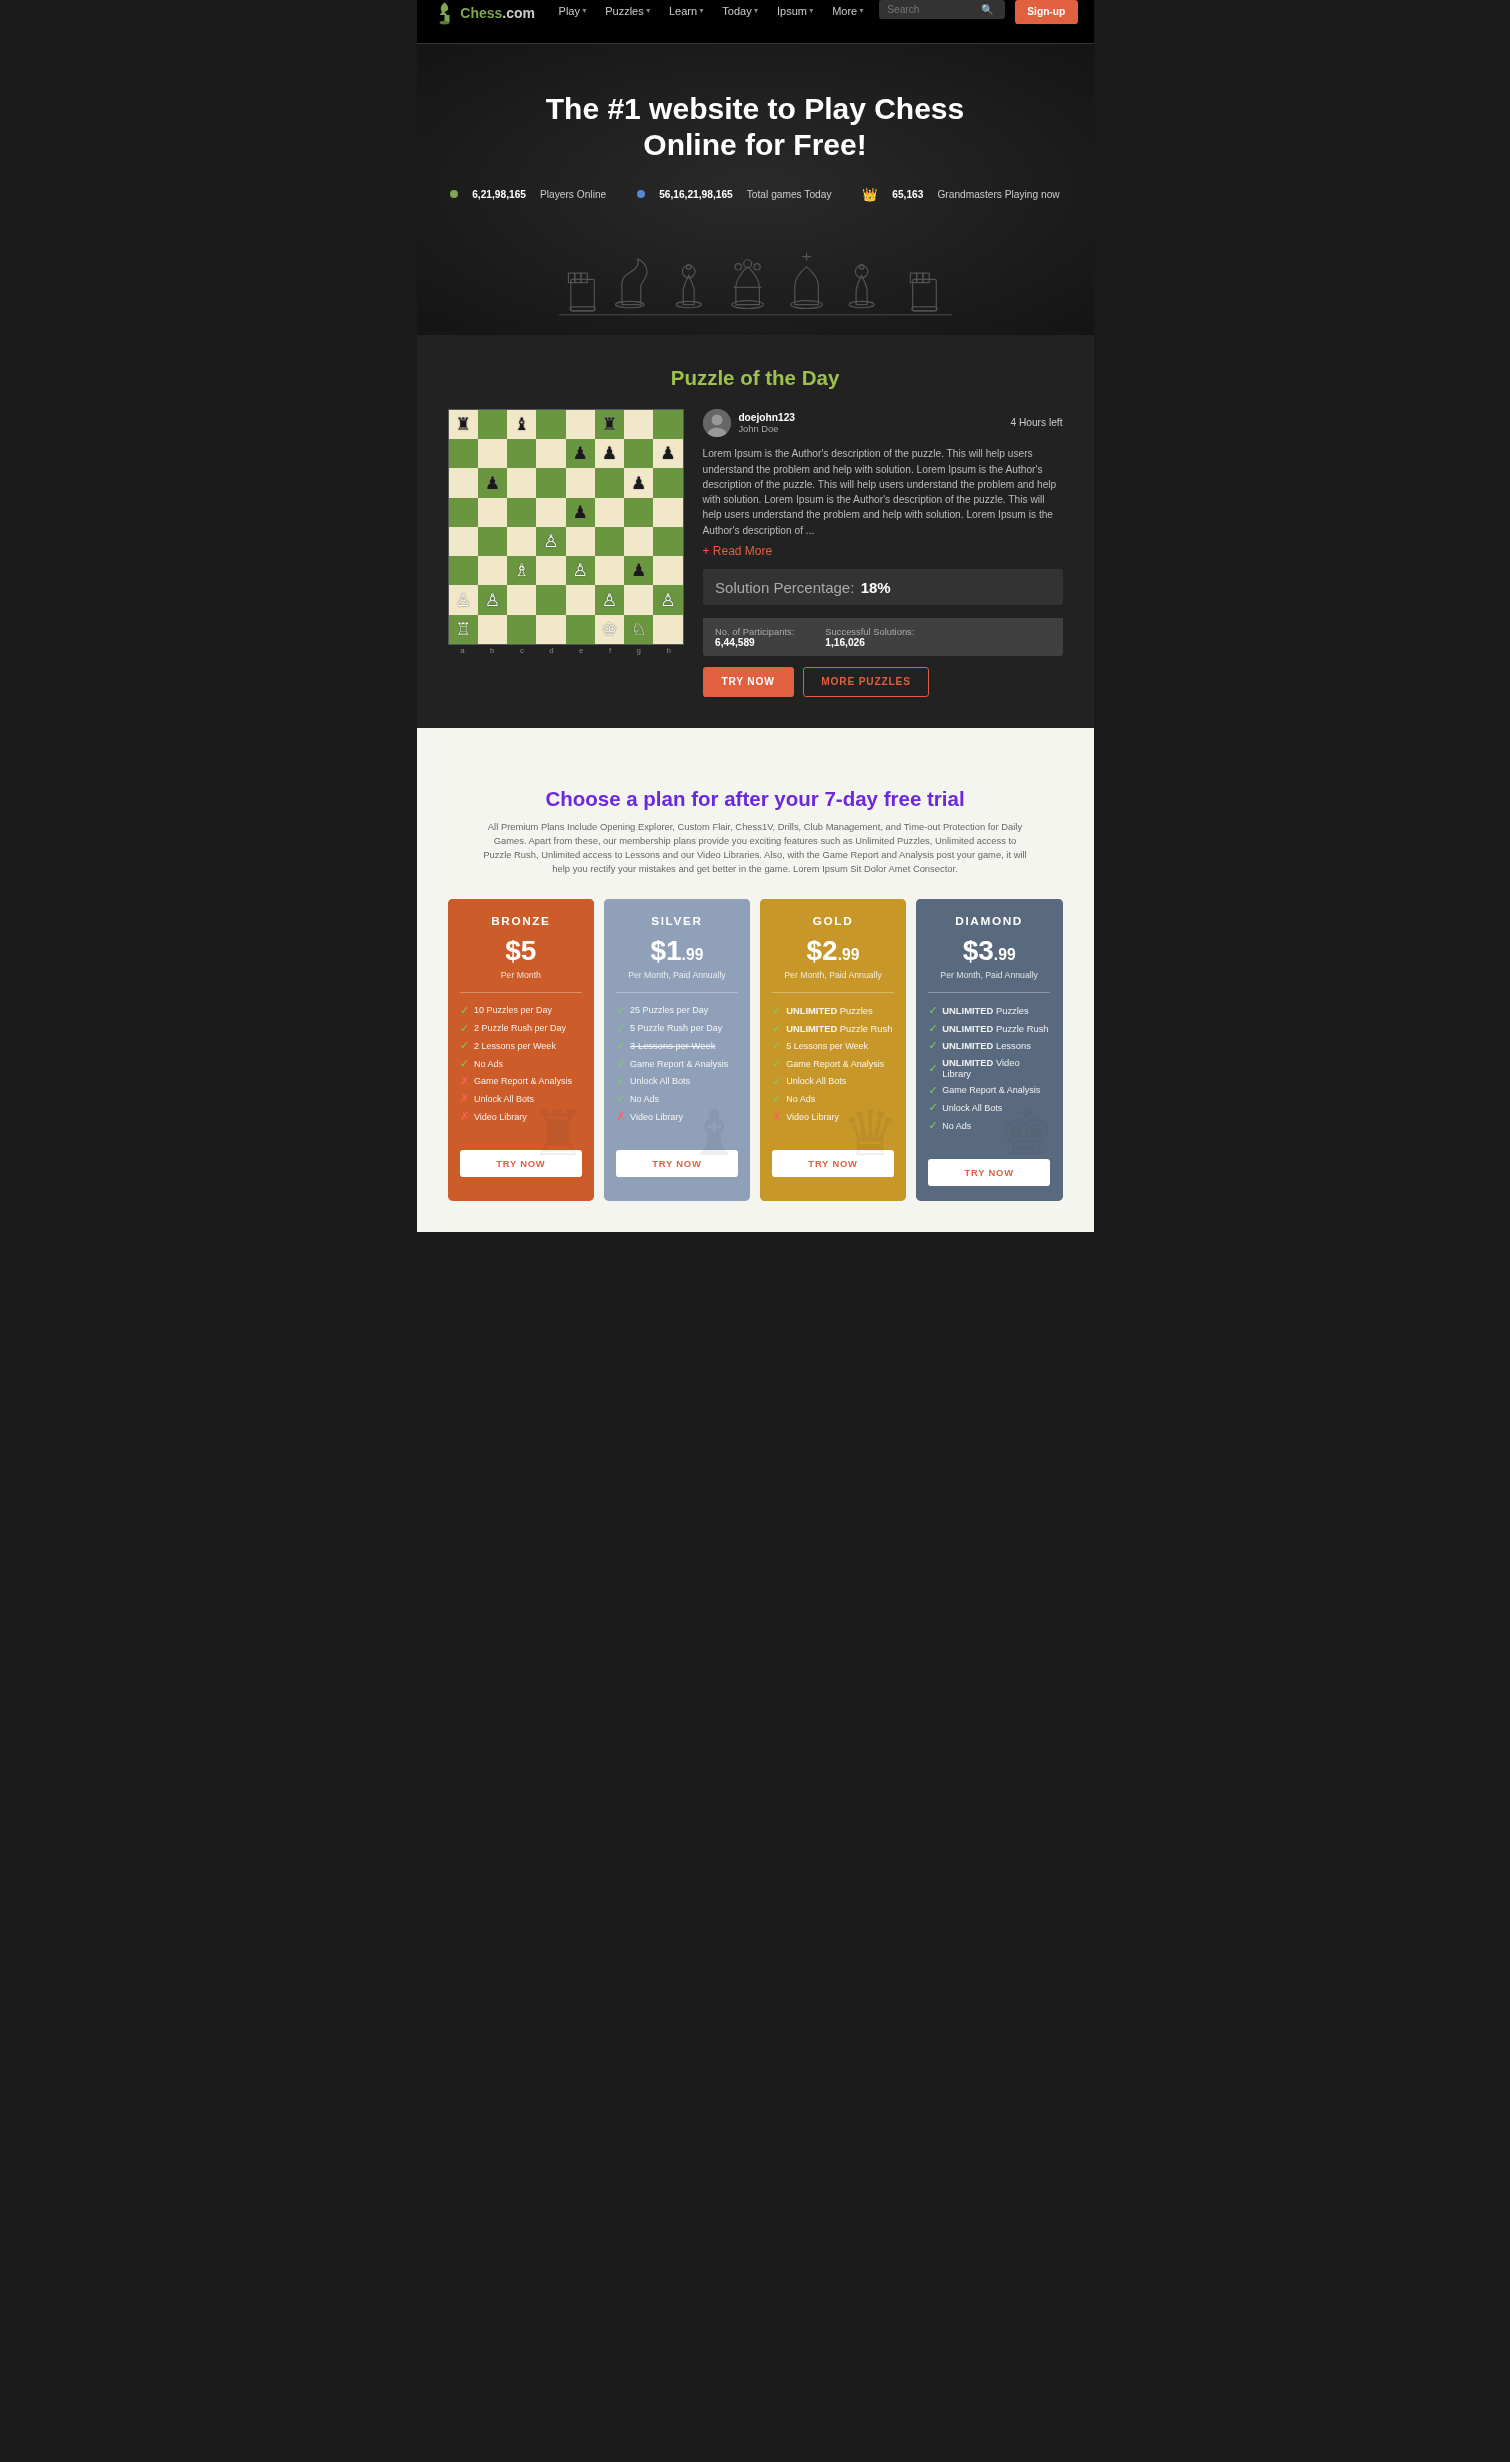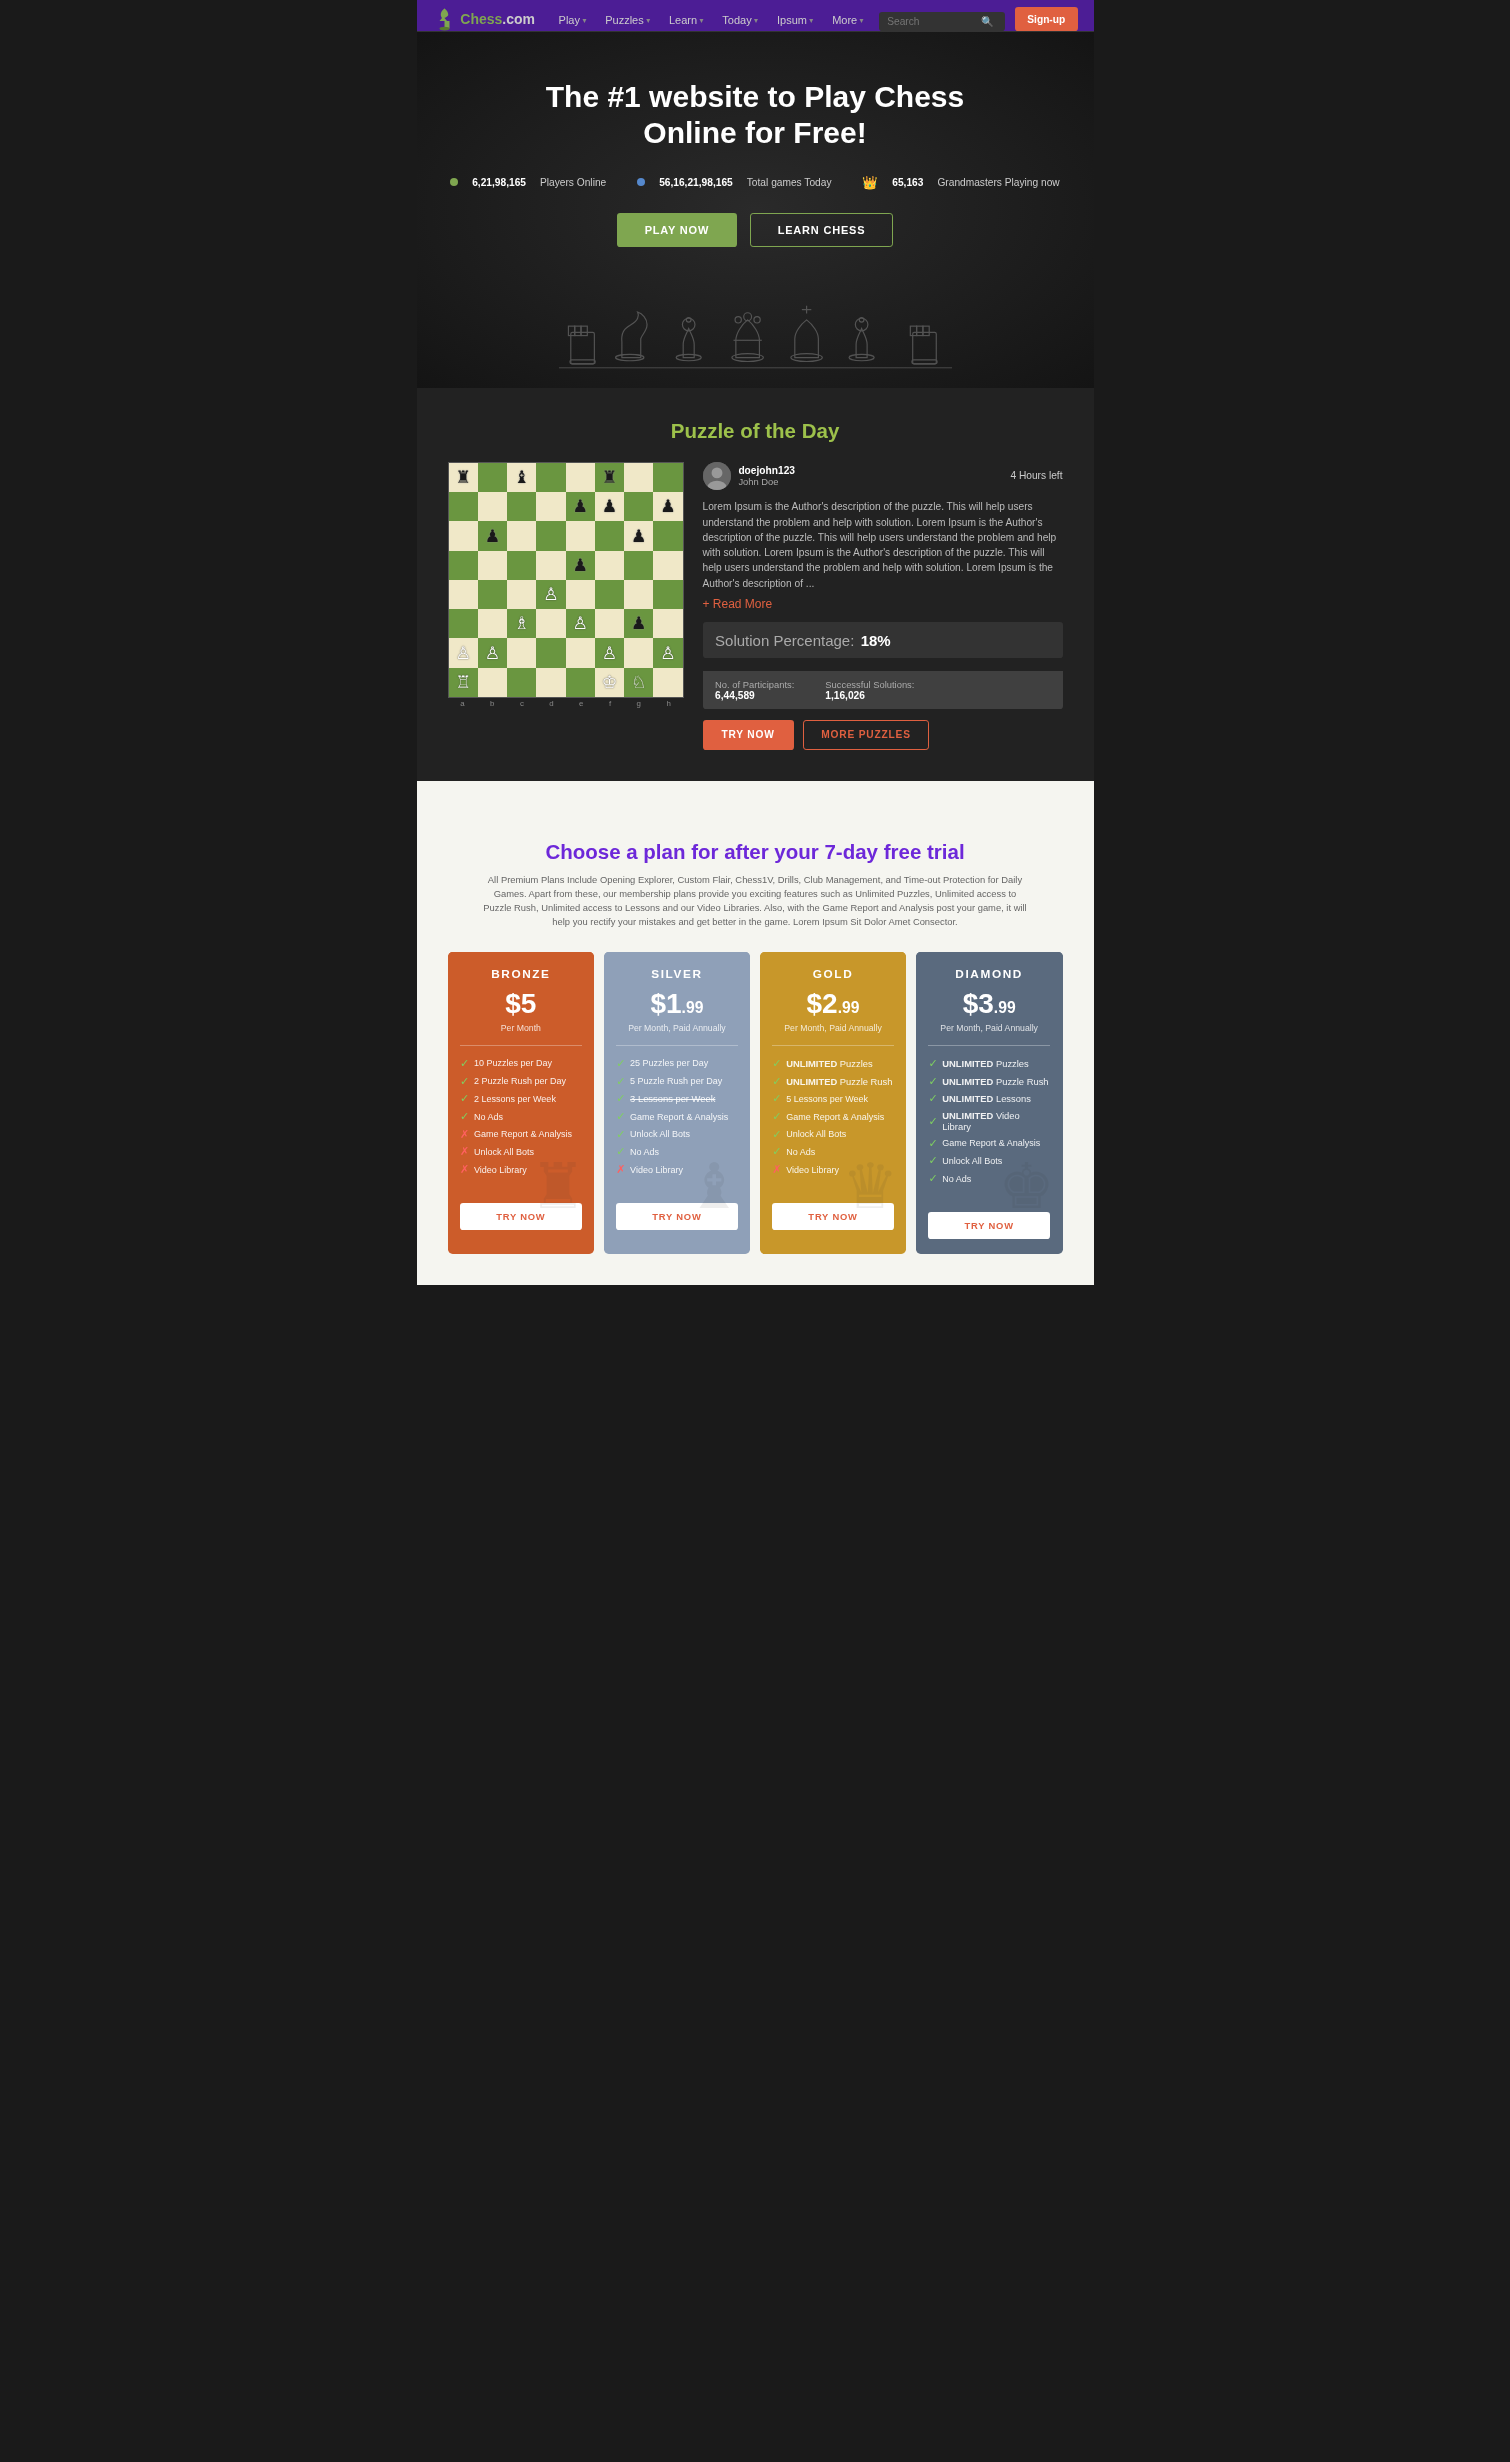--- a/index.html
+++ b/index.html
@@ -1,24 +1,24 @@
 <!DOCTYPE html>
 <html style="font-size:12.6px"><head>
   <meta charset="utf-8">
   <style>
     * { margin: 0; padding: 0; box-sizing: border-box; }
     body { font-family: Arial, sans-serif; background: #1a1a1a; color: #fff; width: 677px; margin: 0 auto; }
 
     
     nav {
-      background: #4c1d95;
-      display: flex;
-      align-items: flex-end;
+      background: #000000;
+      display: flex;
+      align-items: flex-start;
       padding: 0 15.7px;
-      height: 32px;
+      height: 44px;
       border-bottom: 0.8px solid #333;
     }
     .nav-logo {
       display: flex;
       align-items: center;
       margin-right: 15.7px;
     }
     .nav-logo-icon {
       width: 25px;
       height: 25px;
@@ -465,24 +465,20 @@
         <div class="stat-dot blue"></div>
         <span class="stat-number">56,16,21,98,165</span>
         <span>Total games Today</span>
       </div>
       <div class="stat-item">
         <span class="stat-crown">👑</span>
         <span class="stat-number">65,163</span>
         <span>Grandmasters Playing now</span>
       </div>
     </div>
-    <div class="hero-buttons">
-      <button class="btn-play">PLAY NOW</button>
-      <button class="btn-learn">LEARN CHESS</button>
-    </div>
 
     <div class="chess-pieces-illustration">
       <svg width="393" height="87" viewBox="0 0 500 110">
 
         <line x1="0" y1="105" x2="500" y2="105" stroke="#555" stroke-width="1"></line>
 
         <g fill="none" stroke="#777" stroke-width="1.5" opacity="0.6">
 
           <rect x="15" y="60" width="30" height="40" rx="2"></rect>
           <rect x="12" y="52" width="8" height="12"></rect>

